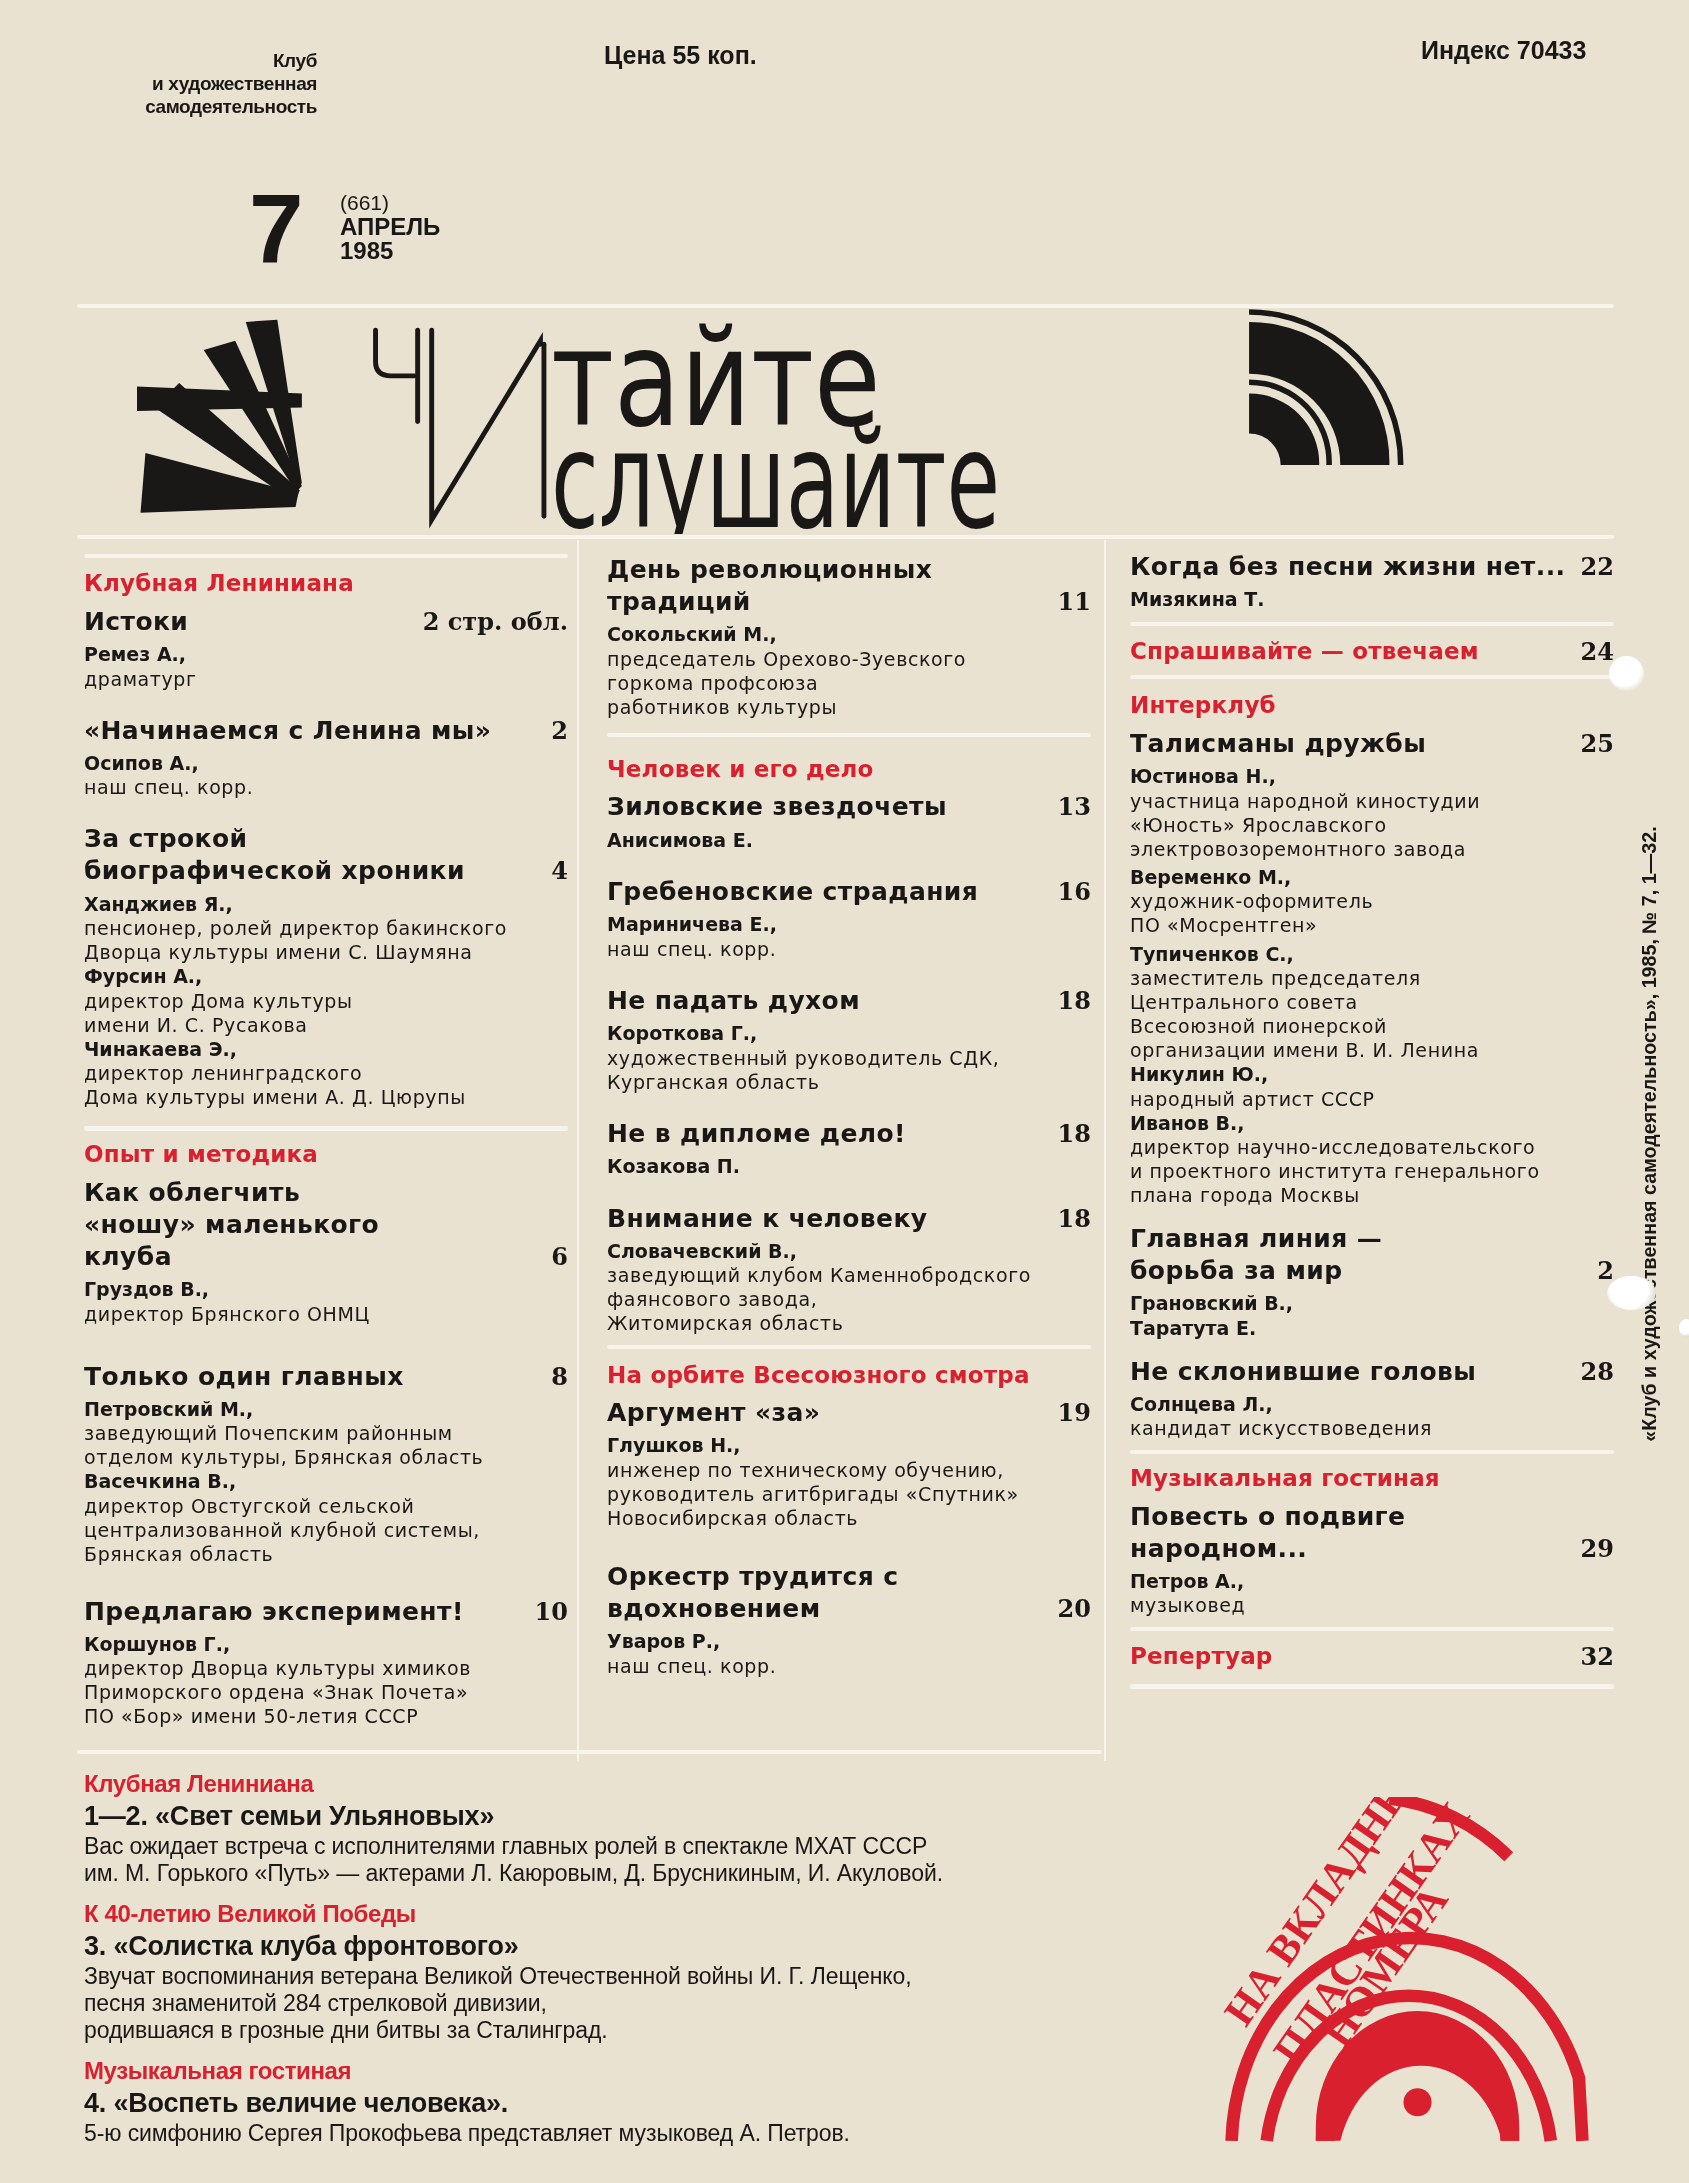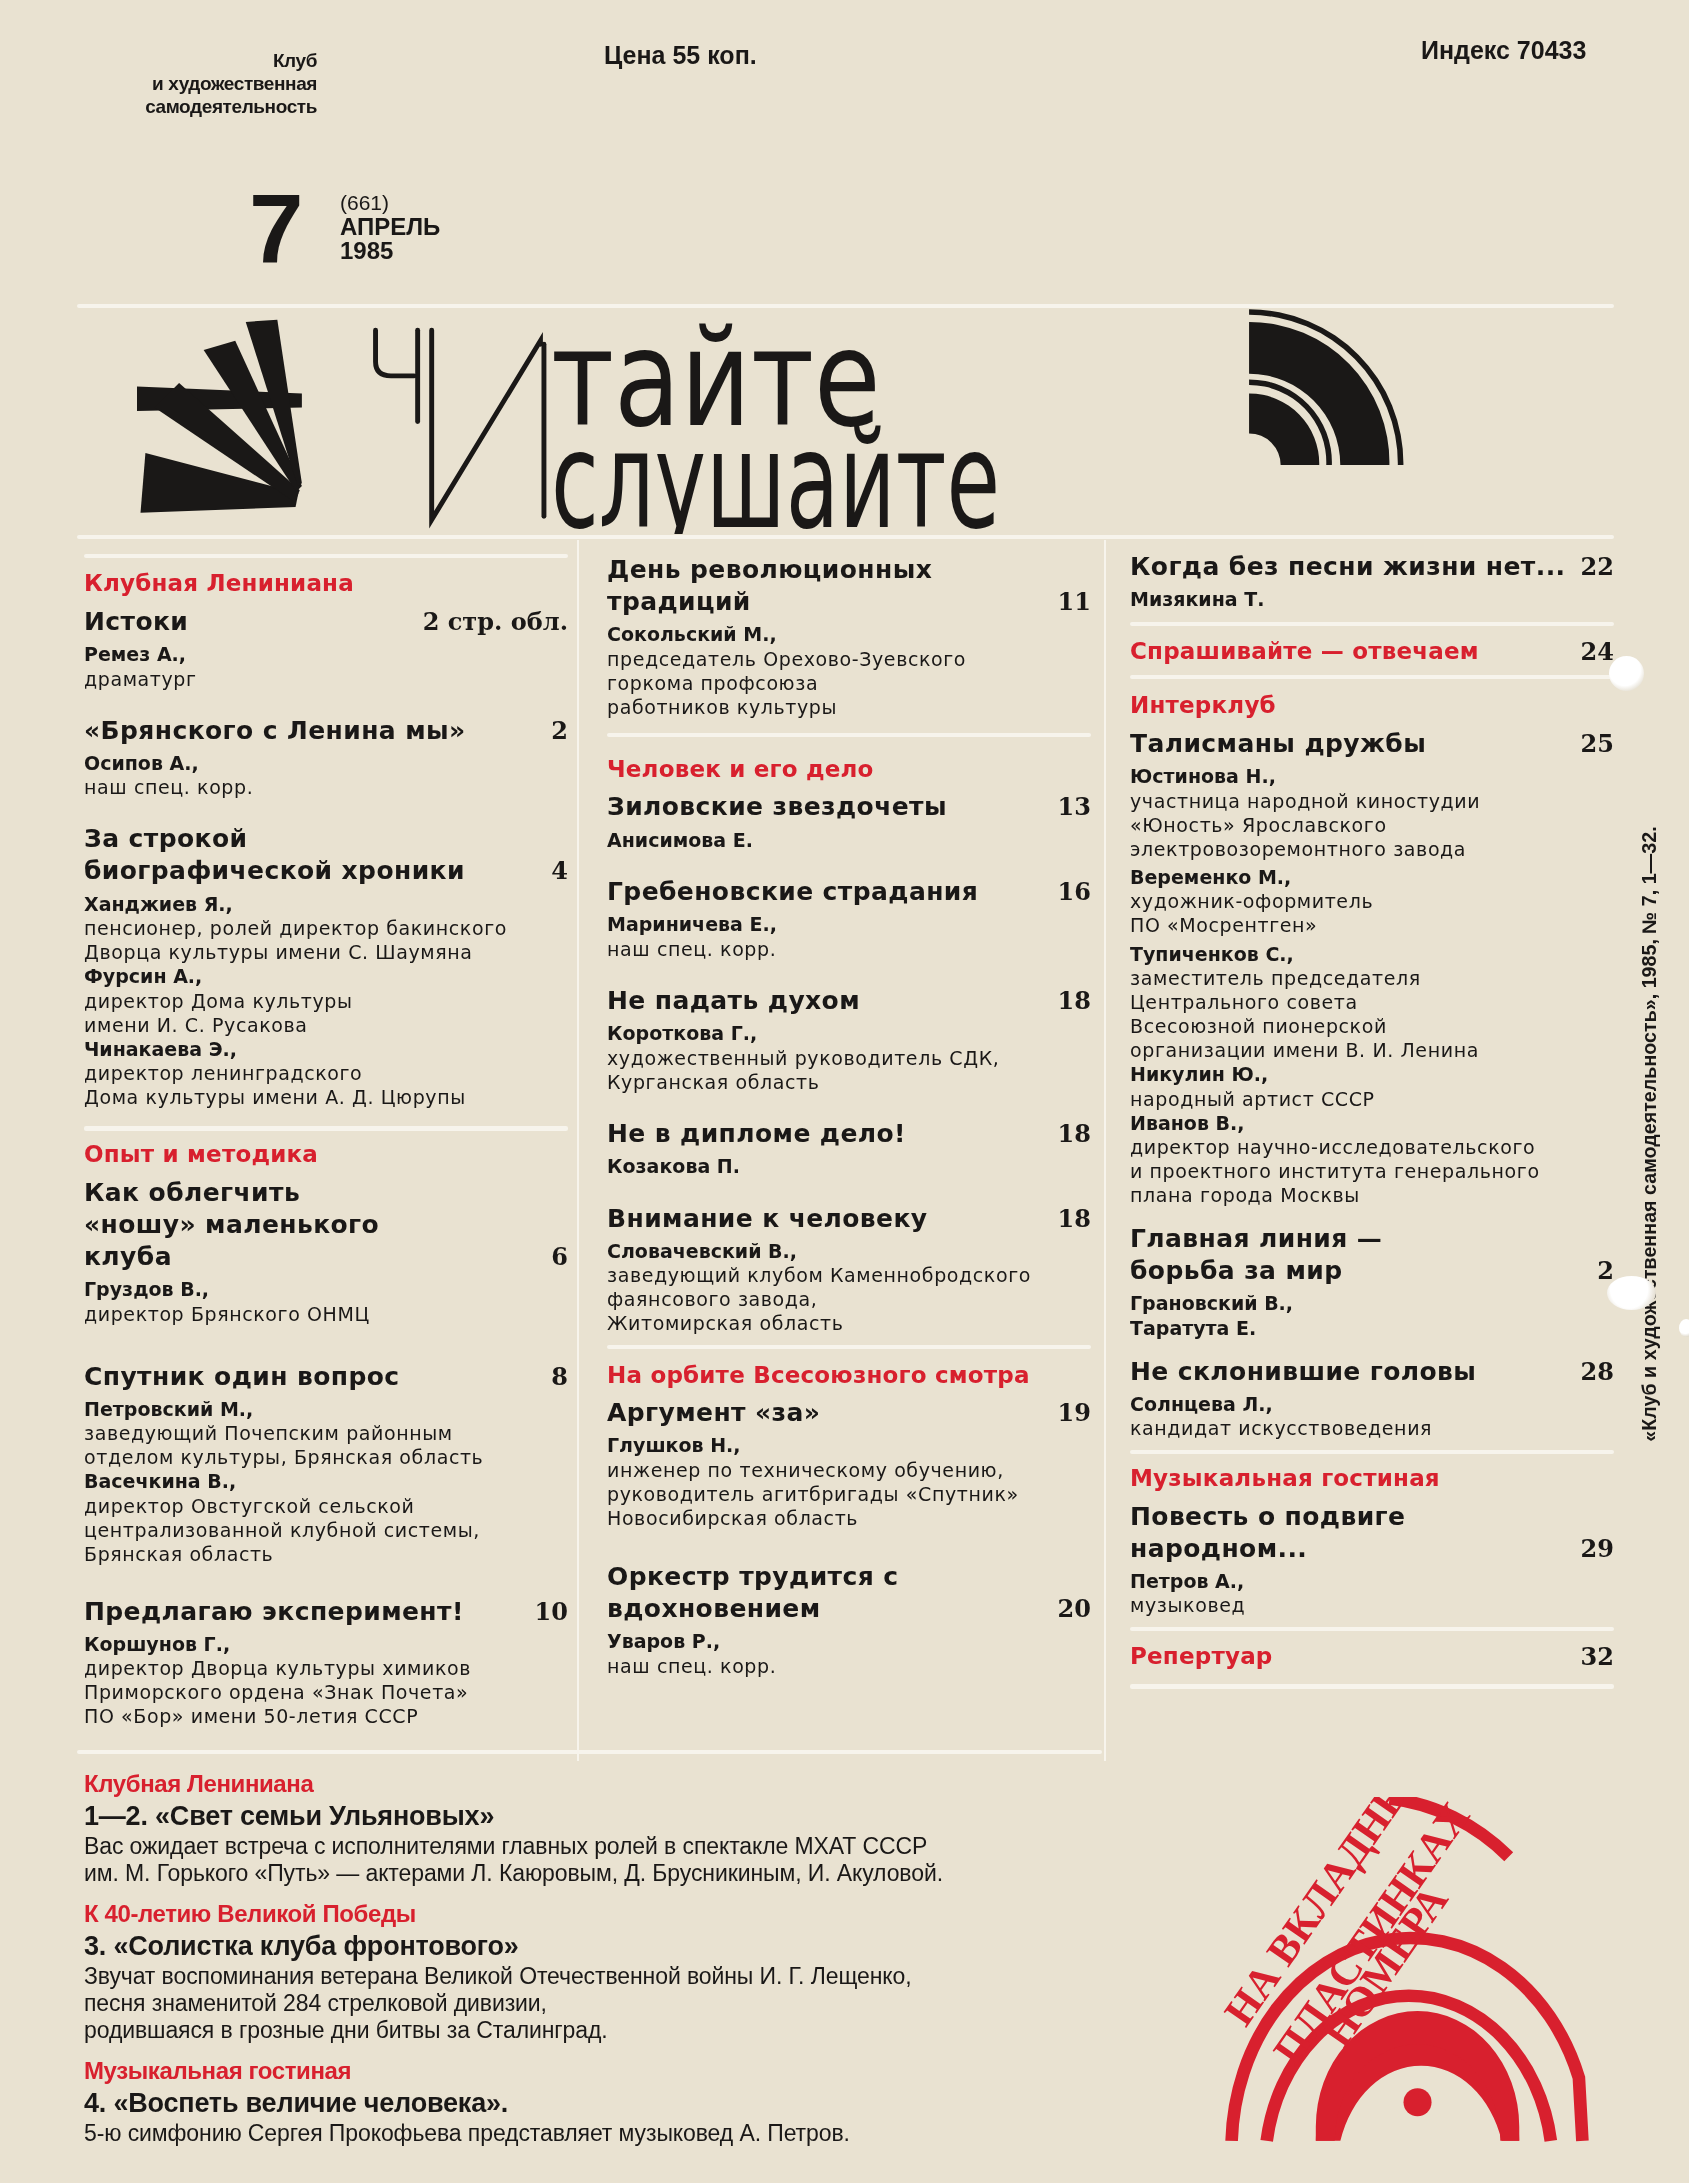--- a/index.html
+++ b/index.html
@@ -113,21 +113,21 @@
     <div class="entry-head">
         <span class="entry-title">Истоки</span>
         <span class="entry-page">2 стр. обл.</span>
       </div>
     <div class="author">Ремез А.,</div>
     <div class="role">драматург</div>
   </div>
 
   <div class="entry">
     <div class="entry-head">
-        <span class="entry-title">«Брянского с Ленина мы»</span>
+        <span class="entry-title">«Начинаемся с Ленина мы»</span>
         <span class="entry-page">2</span>
       </div>
     <div class="author">Осипов А.,</div>
     <div class="role">наш спец. корр.</div>
   </div>
 
   <div class="entry" style="margin-bottom:17px;">
     <div class="entry-head">
         <span class="entry-title" style="width:393px;">За строкой биографической хроники</span>
         <span class="entry-page">4</span>
@@ -150,21 +150,21 @@
     <div class="entry-head">
         <span class="entry-title" style="width:323px;">Как облегчить «ношу» маленького клуба</span>
         <span class="entry-page">6</span>
       </div>
     <div class="author">Груздов В.,</div>
     <div class="role">директор Брянского ОНМЦ</div>
   </div>
 
   <div class="entry" style="margin-bottom:29.5px;">
     <div class="entry-head">
-        <span class="entry-title">Спутник один вопрос</span>
+        <span class="entry-title">Только один главных</span>
         <span class="entry-page">8</span>
       </div>
     <div class="author">Петровский М.,</div>
     <div class="role">заведующий Почепским районным</div>
     <div class="role">отделом культуры, Брянская область</div>
     <div class="author" style="margin-top:0">Васечкина В.,</div>
     <div class="role">директор Овстугской сельской</div>
     <div class="role">централизованной клубной системы,</div>
     <div class="role">Брянская область</div>
   </div>

